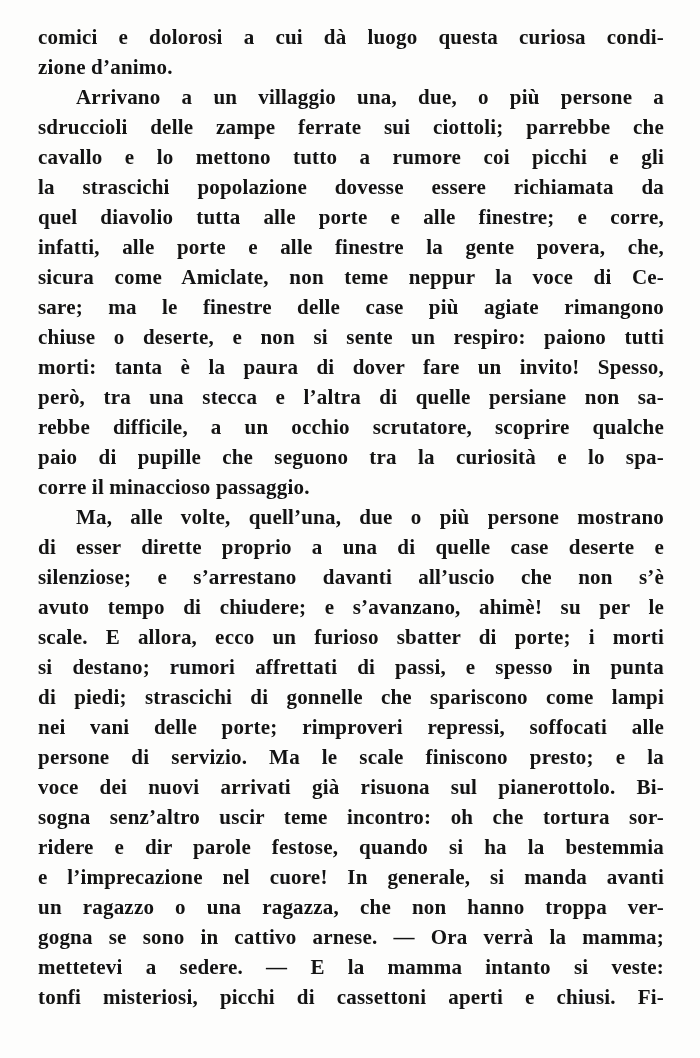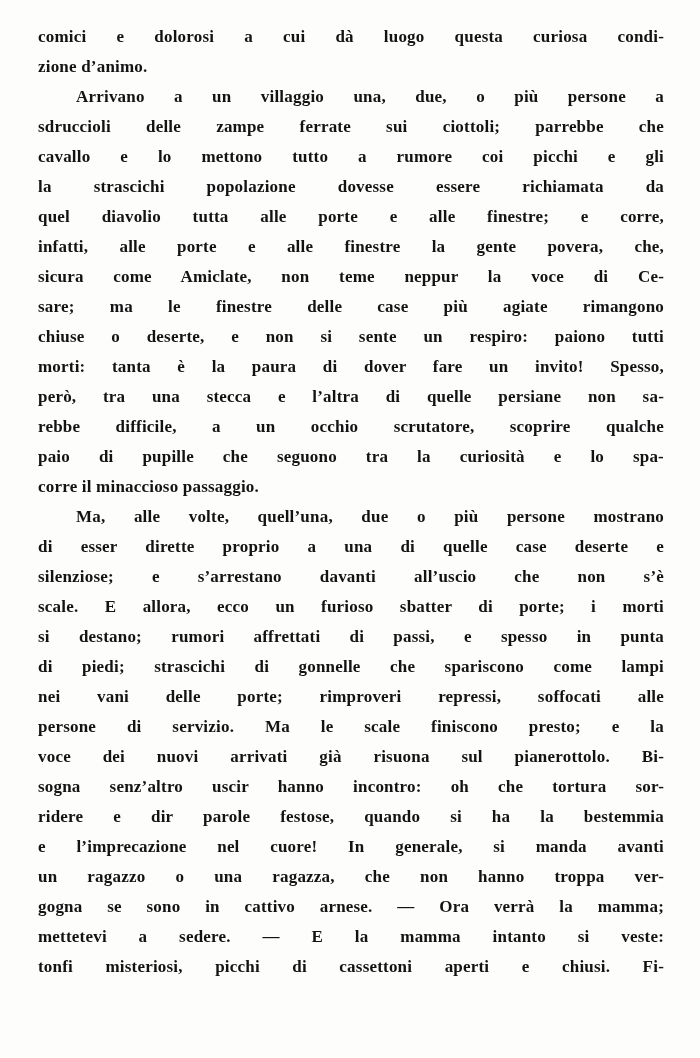--- a/index.html
+++ b/index.html
@@ -14,21 +14,21 @@
     background: #fdfdfc;
     overflow: hidden;
     font-family: "Liberation Serif", serif;
   }
   .textblock {
     position: absolute;
     left: 38px;
     top: 22px;
     width: 626px;
     color: #131313;
-    font-size: 17px;
+    font-size: 21px;
     font-weight: 700;
     line-height: 30px;
     letter-spacing: 0.2px;
   }
   .ln {
     height: 30px;
     white-space: nowrap;
     text-align: justify;
     text-align-last: justify;
   }
@@ -57,27 +57,28 @@
     <div class="ln">sare; ma le finestre delle case più agiate rimangono</div>
     <div class="ln">chiuse o deserte, e non si sente un respiro: paiono tutti</div>
     <div class="ln">morti: tanta è la paura di dover fare un invito! Spesso,</div>
     <div class="ln">però, tra una stecca e l’altra di quelle persiane non sa-</div>
     <div class="ln">rebbe difficile, a un occhio scrutatore, scoprire qualche</div>
     <div class="ln">paio di pupille che seguono tra la curiosità e lo spa-</div>
     <div class="ln end">corre il minaccioso passaggio.</div>
     <div class="ln ind">Ma, alle volte, quell’una, due o più persone mostrano</div>
     <div class="ln">di esser dirette proprio a una di quelle case deserte e</div>
     <div class="ln">silenziose; e s’arrestano davanti all’uscio che non s’è</div>
+    <div class="ln">avuto tempo di chiudere; e s’avanzano, ahimè! su per le</div>
     <div class="ln">scale. E allora, ecco un furioso sbatter di porte; i morti</div>
     <div class="ln">si destano; rumori affrettati di passi, e spesso in punta</div>
     <div class="ln">di piedi; strascichi di gonnelle che spariscono come lampi</div>
     <div class="ln">nei vani delle porte; rimproveri repressi, soffocati alle</div>
     <div class="ln">persone di servizio. Ma le scale finiscono presto; e la</div>
     <div class="ln">voce dei nuovi arrivati già risuona sul pianerottolo. Bi-</div>
-    <div class="ln">sogna senz’altro uscir hanno incontro: oh che tortura sor-</div>
+    <div class="ln">sogna senz’altro uscir teme incontro: oh che tortura sor-</div>
     <div class="ln">ridere e dir parole festose, quando si ha la bestemmia</div>
     <div class="ln">e l’imprecazione nel cuore! In generale, si manda avanti</div>
     <div class="ln">un ragazzo o una ragazza, che non hanno troppa ver-</div>
     <div class="ln">gogna se sono in cattivo arnese. — Ora verrà la mamma;</div>
     <div class="ln">mettetevi a sedere. — E la mamma intanto si veste:</div>
     <div class="ln">tonfi misteriosi, picchi di cassettoni aperti e chiusi. Fi-</div>
   </div>
 </div>
 
 </body></html>

